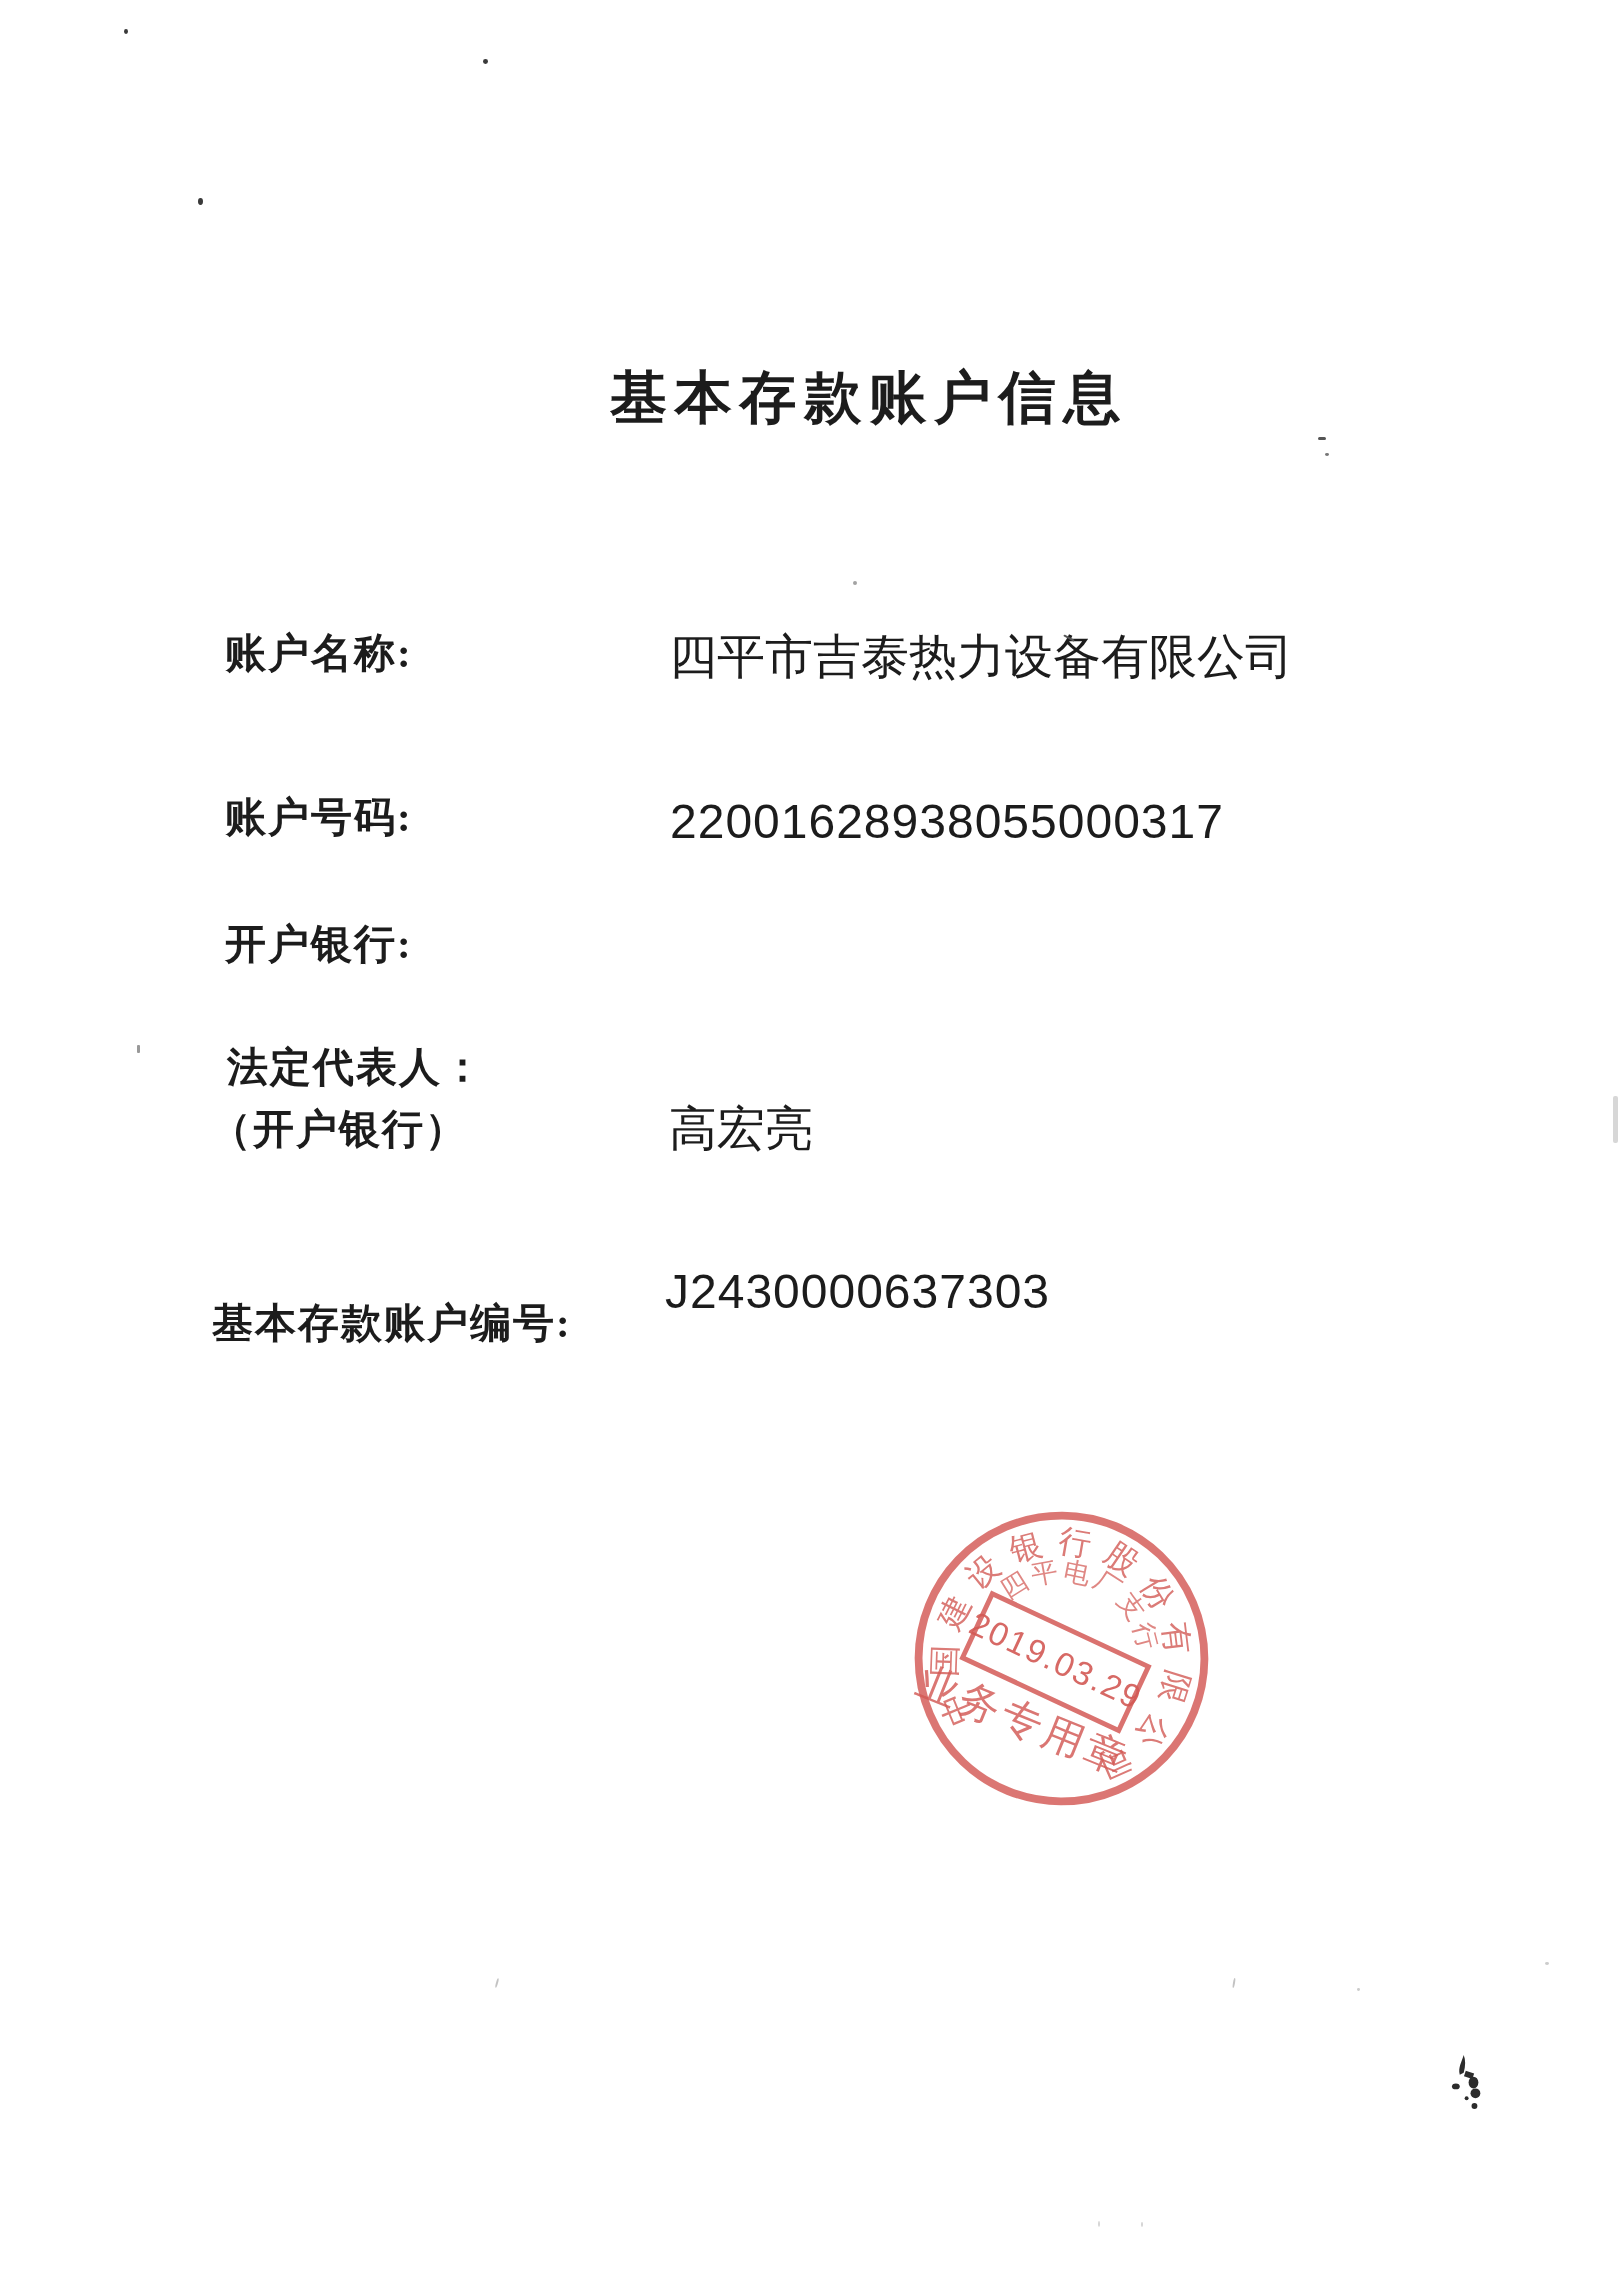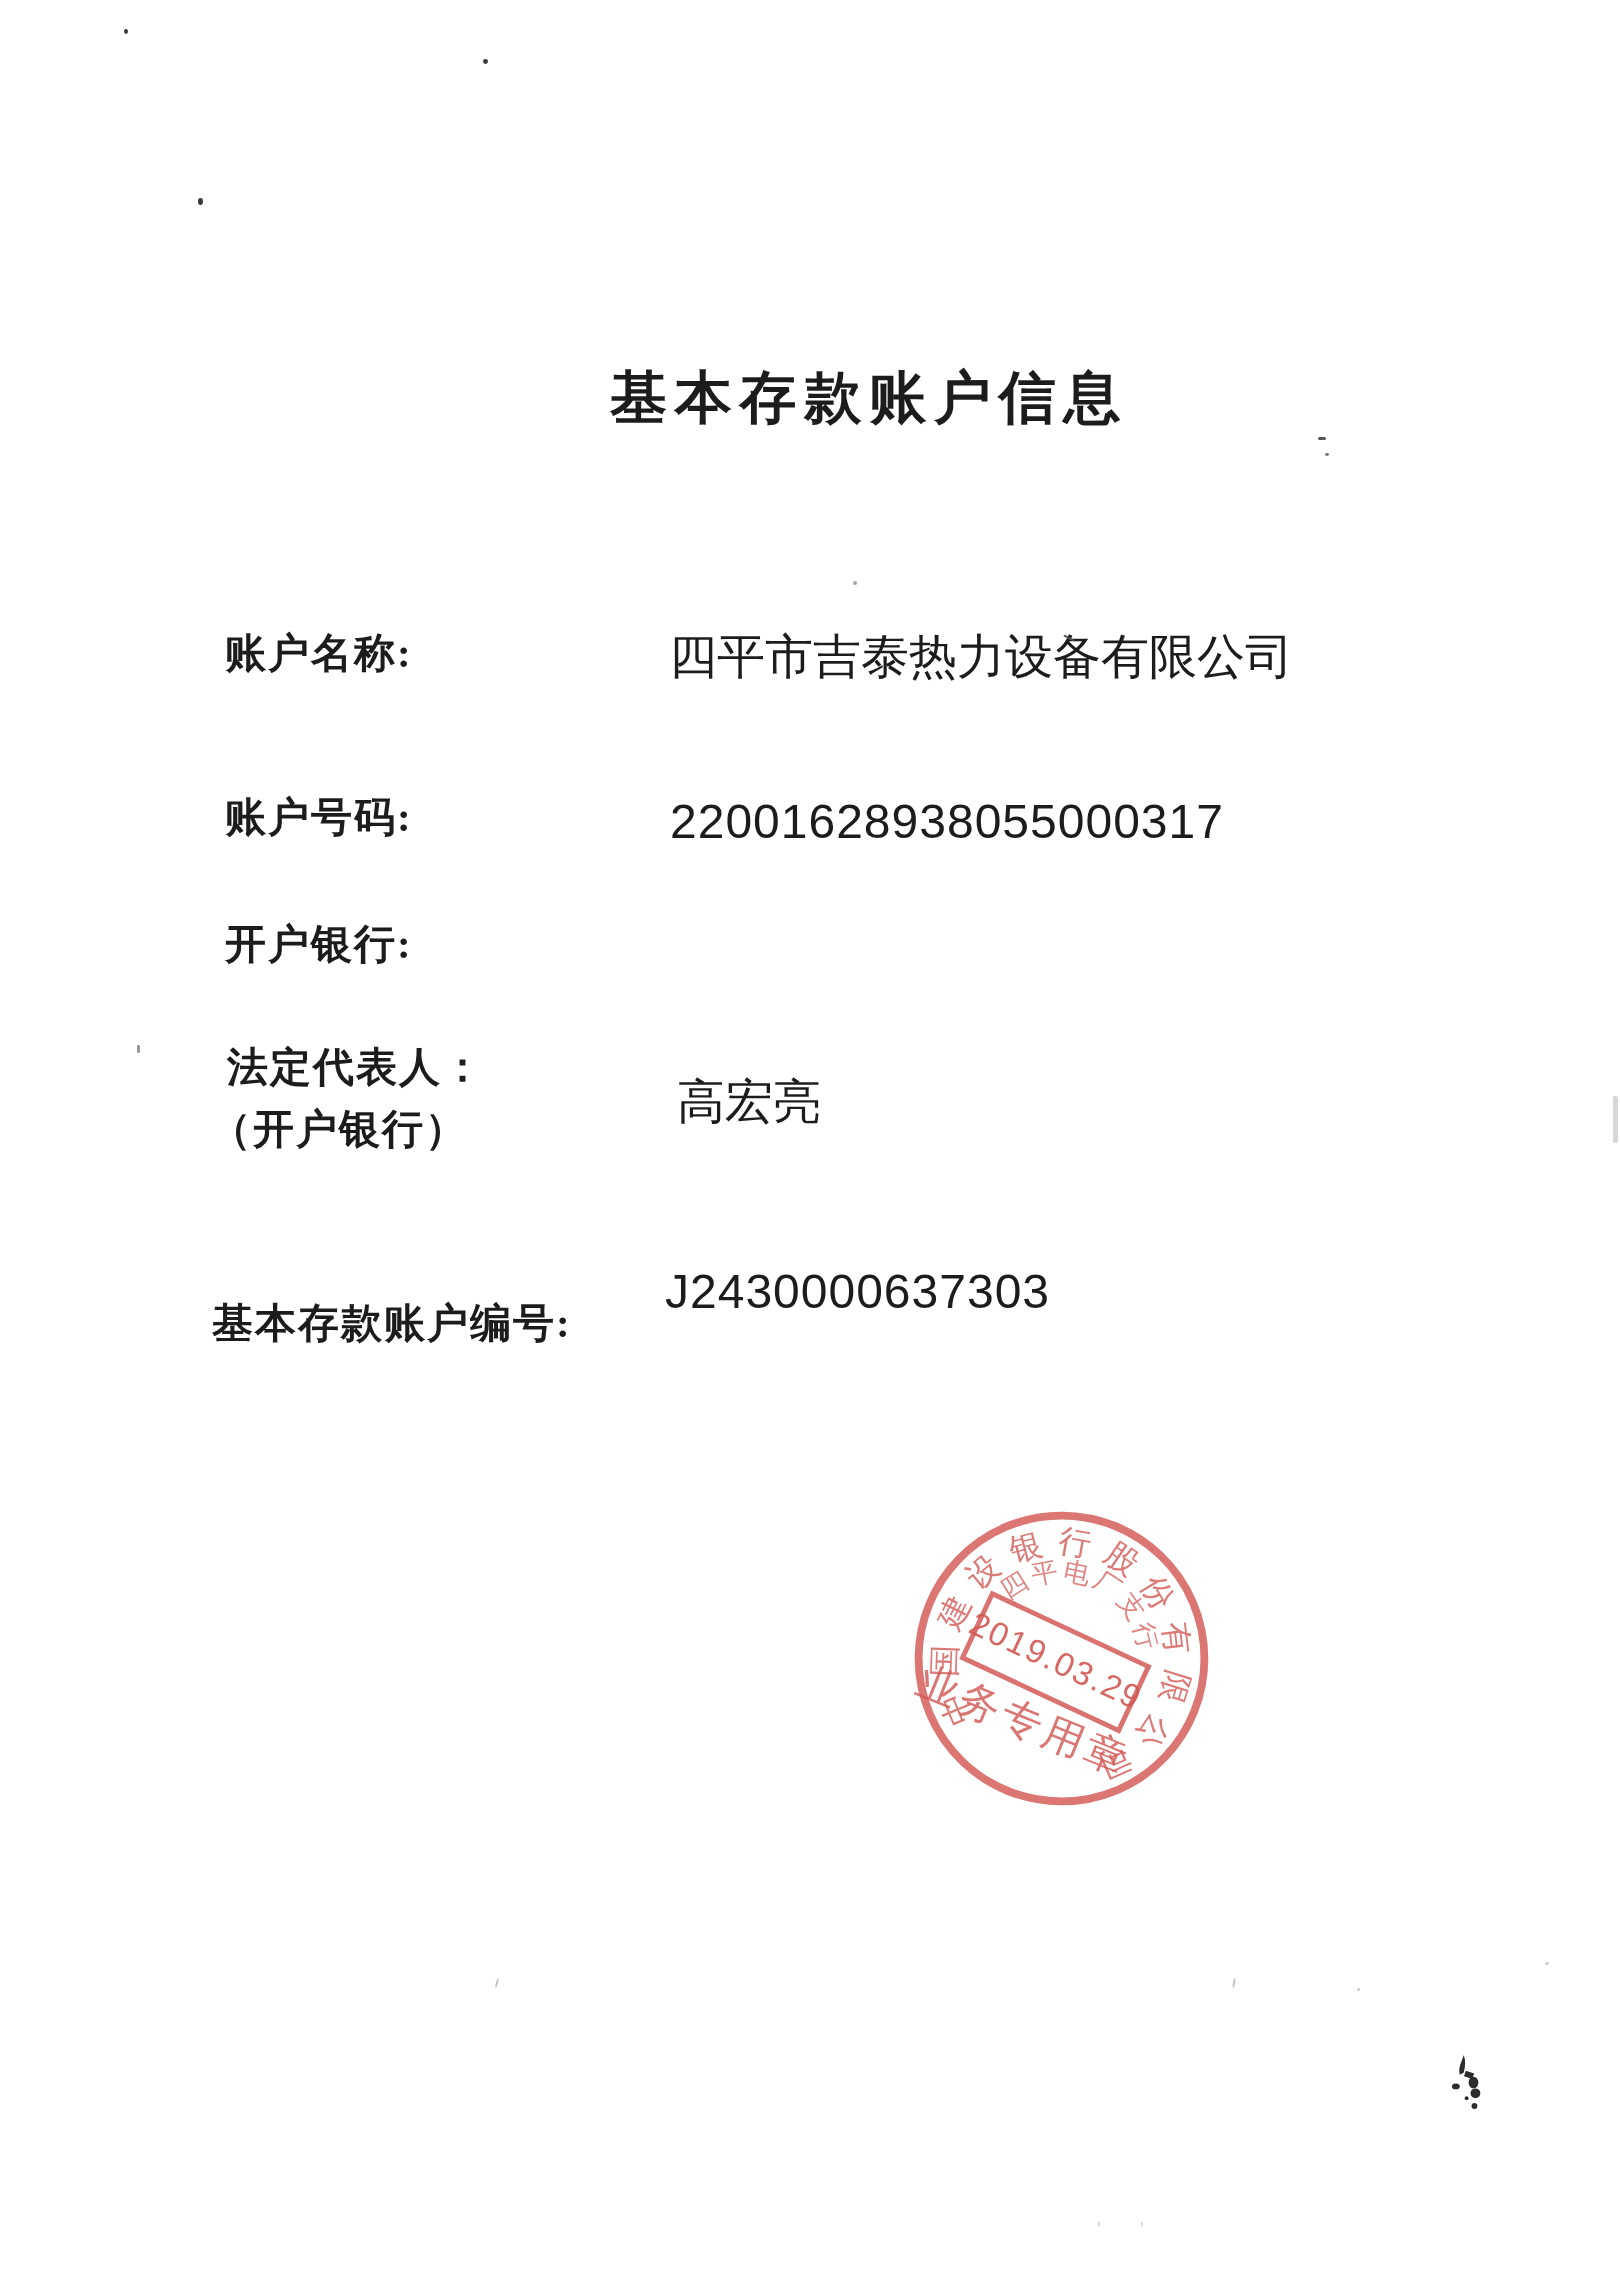--- a/index.html
+++ b/index.html
@@ -34,21 +34,21 @@
   <div class="label" style="left:225px;top:626px;">账户名称:</div>
   <div class="value" style="left:669px;top:625px;">四平市吉泰热力设备有限公司</div>
 
   <div class="label" style="left:225px;top:790px;">账户号码:</div>
   <div class="value num" style="left:670px;top:794px;">22001628938055000317</div>
 
   <div class="label" style="left:225px;top:917px;">开户银行:</div>
 
   <div class="label" style="left:227px;top:1040px;">法定代表人：</div>
   <div class="label" style="left:210px;top:1102px;">（开户银行）</div>
-  <div class="value" style="left:669px;top:1070px;margin-left:8px;">高宏亮</div>
+  <div class="value" style="left:669px;top:1097px;">高宏亮</div>
 
   <div class="label" style="left:212px;top:1296px;">基本存款账户编号:</div>
   <div class="value num" style="left:665px;top:1264px;">J2430000637303</div>
 
   <svg class="stamp" width="323" height="323" viewBox="-165 -165 330 330">
     <g transform="rotate(22)" opacity="0.92">
       <circle r="146" fill="none" stroke="#cf4b46" stroke-width="8" opacity="0.82"></circle>
       <path id="sealArcOuter" d="M -54,93.5 A 108 108 0 1 1 54,93.5" fill="none"></path>
       <text font-size="33" fill="#cf4b46" letter-spacing="13" opacity="0.8">
         <textPath href="#sealArcOuter" startOffset="50%" text-anchor="middle">中国建设银行股份有限公司</textPath>

